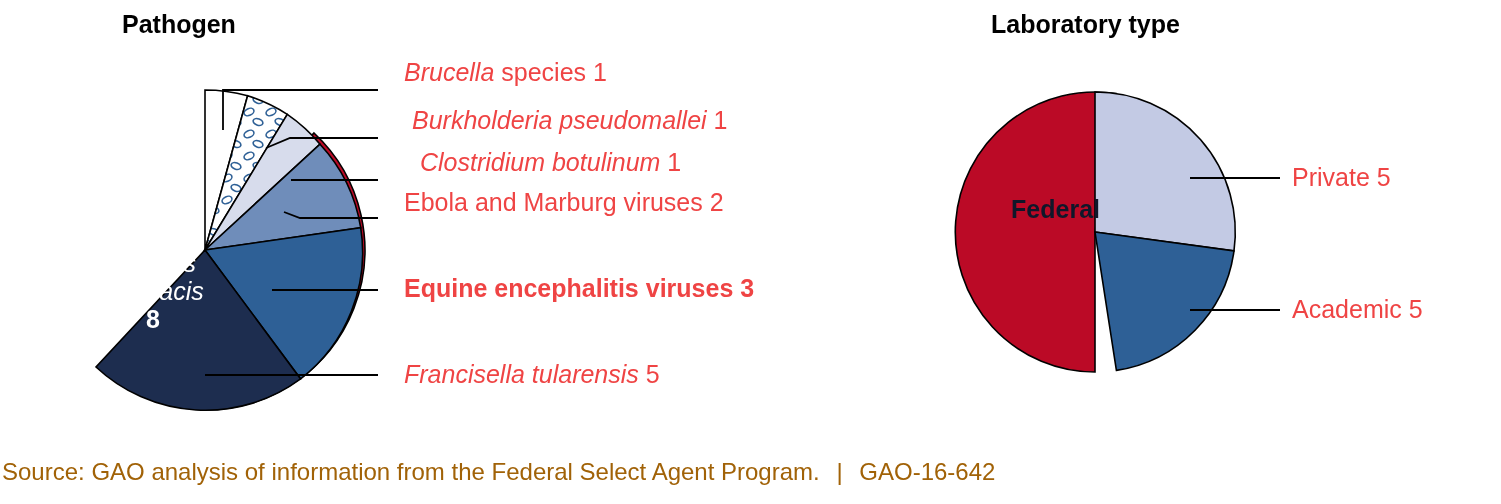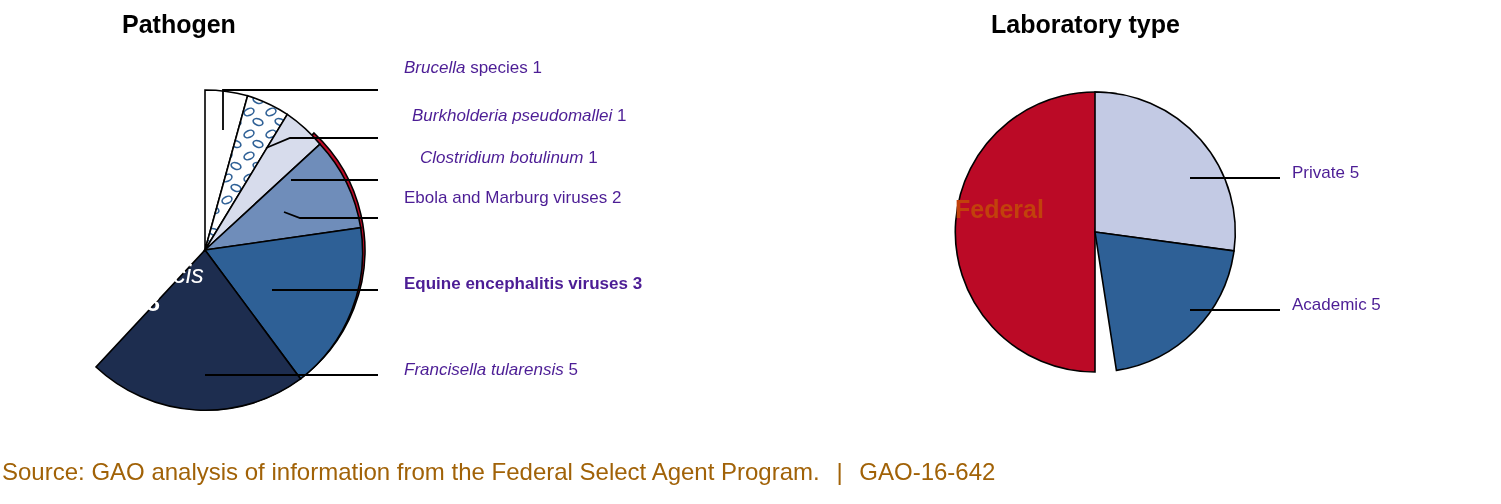--- a/index.html
+++ b/index.html
@@ -34,47 +34,48 @@
 
   svg.pie-svg {
     position: absolute;
     overflow: visible;
   }
   #pathogen-svg { left: 0px; top: 40px; }
   #labtype-svg  { left: 860px; top: 60px; }
 
   .callout-label {
     position: absolute;
-    font-size: 17px;
-    color: #4c1d95;
+    font-size: 25px;
+    color: #ef4444;
     white-space: nowrap;
     line-height: 1.15;
   }
   .callout-label .it { font-style: italic; }
 
   .slice-label {
     position: absolute;
     font-size: 25px;
     color: #ffffff;
     font-style: italic;
     text-align: center;
     line-height: 1.12;
     white-space: nowrap;
+    margin-top: 17px;
   }
   .slice-label b {
     font-style: normal;
     font-weight: bold;
     display: block;
   }
   .slice-label-plain {
     position: absolute;
     font-size: 25px;
-    color: #c2410c;
+    color: #0f172a;
     font-weight: bold;
-    text-align: left;
+    text-align: right;
     line-height: 1.15;
     white-space: nowrap;
   }
   .slice-label-plain span { display: block; }
 
   #source-note {
     position: absolute;
     left: 2px;
     top: 458px;
     font-size: 24px;

